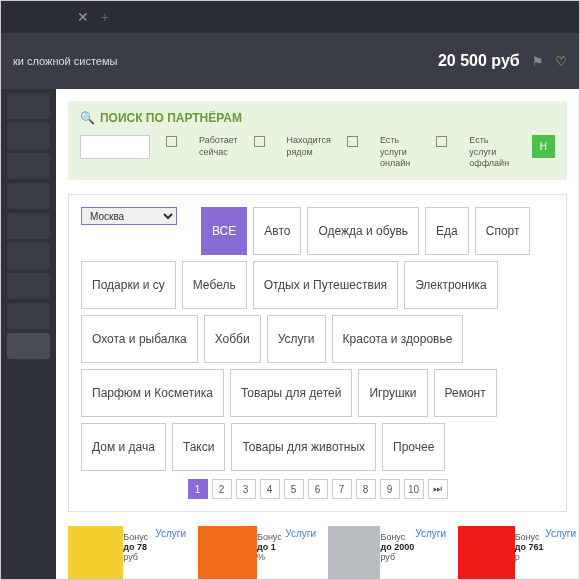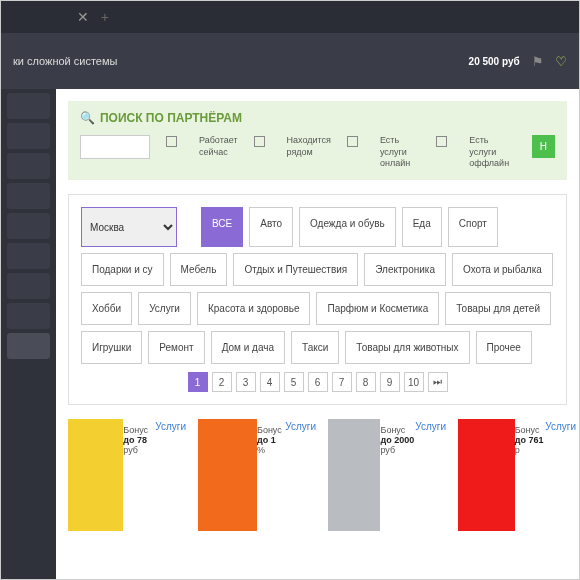--- a/index.html
+++ b/index.html
@@ -4,40 +4,40 @@
 <style>
 *{margin:0;padding:0;box-sizing:border-box;font-family:Arial,sans-serif}
 body{background:#fff;width:580px;height:580px;overflow:hidden}
 .window{width:580px;height:580px;border:1px solid #ccc;display:flex;flex-direction:column}
 .tabbar{background:#2a2d35;height:32px;display:flex;align-items:center;padding:0 8px}
 .close-x{color:#999;font-size:14px;margin-left:68px}
 .plus{color:#666;font-size:14px;margin-left:12px}
 .header{background:#3a3d47;height:56px;display:flex;align-items:center;justify-content:space-between;padding:0 12px}
 .htitle{color:#ddd;font-size:11px}
 .hright{display:flex;align-items:center;gap:12px}
-.balance{color:#fff;font-weight:bold;font-size:10px}
+.balance{color:#fff;font-weight:bold;font-size:16px}
 .flag{color:#888;font-size:13px}
 .bulb{color:#b5d64f;font-size:13px}
 .body{flex:1;display:flex;overflow:hidden}
 .sidebar{width:55px;background:#2f323b;flex-shrink:0}
 .sb-item{height:26px;margin:4px 6px;background:#3a3d47;border-radius:3px}
 .sb-item.hl{background:#4a4d57}
 .main{flex:1;background:#fff;overflow:hidden;display:flex;flex-direction:column}
 .searchbox{background:#e8f4e0;margin:12px 12px 0 12px;padding:10px 12px}
 .stitle{color:#6a9a3a;font-size:12px;font-weight:bold;margin-bottom:10px;display:flex;align-items:center;gap:5px}
 .srow{display:flex;align-items:flex-start;gap:16px}
 .sinput{width:70px;height:24px;border:1px solid #ccc;background:#fff}
 .chk{display:flex;align-items:flex-start;gap:22px;font-size:9px;color:#555}
 .chkbox{width:11px;height:11px;border:1px solid #888;flex-shrink:0;margin-top:1px}
 .chklbl{line-height:1.3}
 .gbtn{background:#4cbf4c;color:#fff;font-size:10px;padding:6px 8px;border:none;margin-left:auto}
 .filterbox{background:#fff;margin:14px 12px 0 12px;border:1px solid #e0e0e0;padding:12px}
 .frow{display:flex;flex-wrap:wrap;gap:6px;margin-bottom:8px}
-.sel{border:1px solid #8a6bd6;height:40px;font-size:10px;padding:0 4px;min-width:96px;color:#333}
-.pill{border:1px solid #ccc;padding:10px 10px;font-size:10px;color:#444;background:#fff;cursor:pointer}
+.sel{border:1px solid #8a6bd6;height:18px;font-size:10px;padding:0 4px;min-width:96px;color:#333}
+.pill{border:1px solid #ccc;padding:16px 10px;font-size:12px;color:#444;background:#fff;cursor:pointer}
 .pill.active{background:#8a6bd6;color:#fff;border-color:#8a6bd6}
 .pager{display:flex;gap:4px;justify-content:center;margin-top:4px}
 .pg{border:1px solid #ccc;width:20px;height:20px;font-size:10px;display:flex;align-items:center;justify-content:center;color:#555;cursor:pointer}
 .pg.active{background:#8a6bd6;color:#fff;border-color:#8a6bd6}
 .cards{display:flex;gap:12px;margin:14px 12px 0 12px}
 .card{width:118px;display:flex;}
 .swatch{width:118px;height:112px}
 .cinfo{font-size:9px;color:#555;margin-top:6px;text-align:left}
 .cinfo b{color:#222}
 .clink{color:#3b7dd8;font-size:10px;text-align:right;margin-top:2px}

